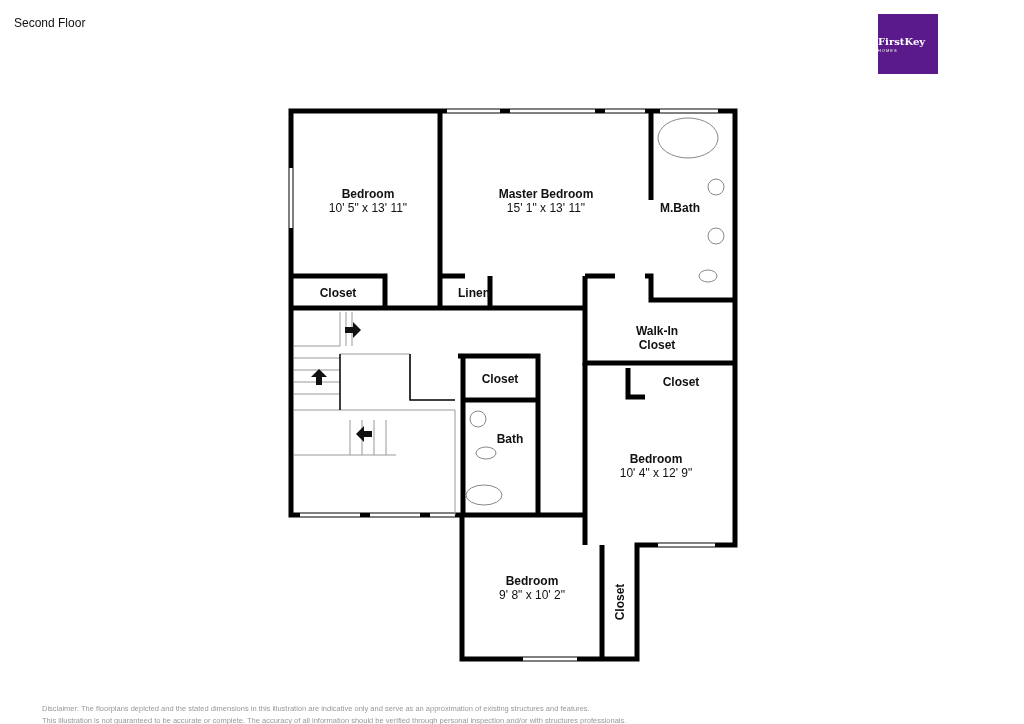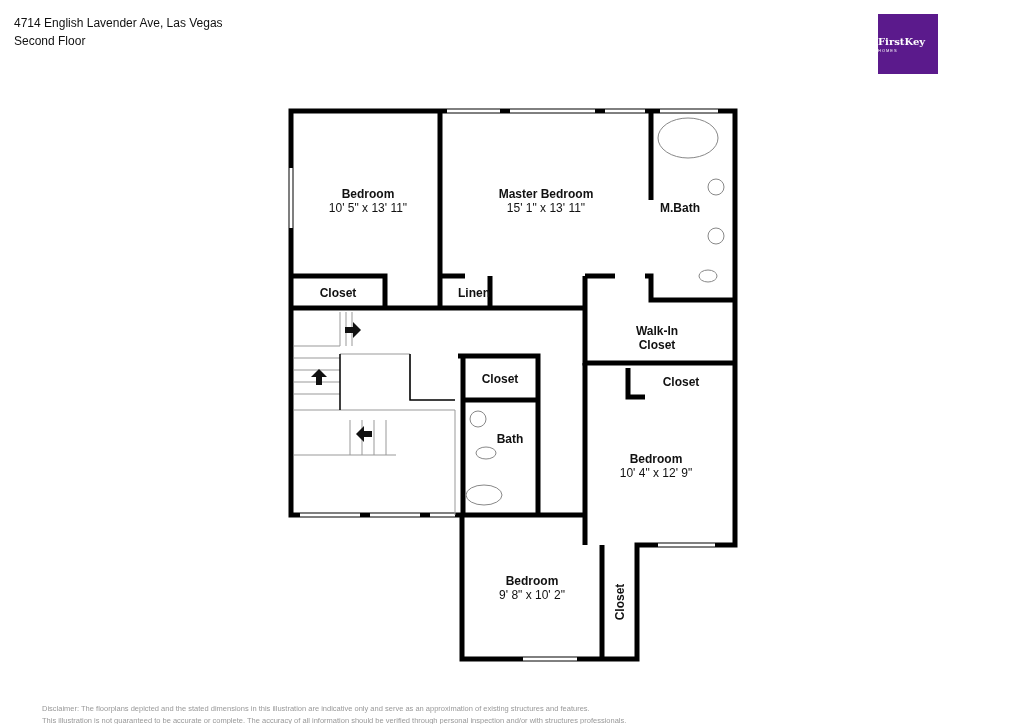--- a/index.html
+++ b/index.html
@@ -11,21 +11,20 @@
   .disc{position:absolute;left:32px;top:703px;font-size:7.5px;color:#999;line-height:12px;margin-left:10px;}
   svg{position:absolute;left:0;top:0;}
   svg text{font-family:"Liberation Sans",sans-serif;fill:#111;}
   .rn{font-weight:bold;font-size:12px;}
   .rd{font-size:12px;}
 </style>
 </head>
 <body>
 
 <div class="hdr">
-  <div>4714 English Lavender Ave, Las Vegas</div>
   <div>Second Floor</div>
 </div>
 
 <div class="logo">
   <div class="l1">FirstKey</div>
   <div class="l2">HOMES</div>
 </div>
 
 <svg width="1024" height="724">
   <g stroke="#000" fill="none">

